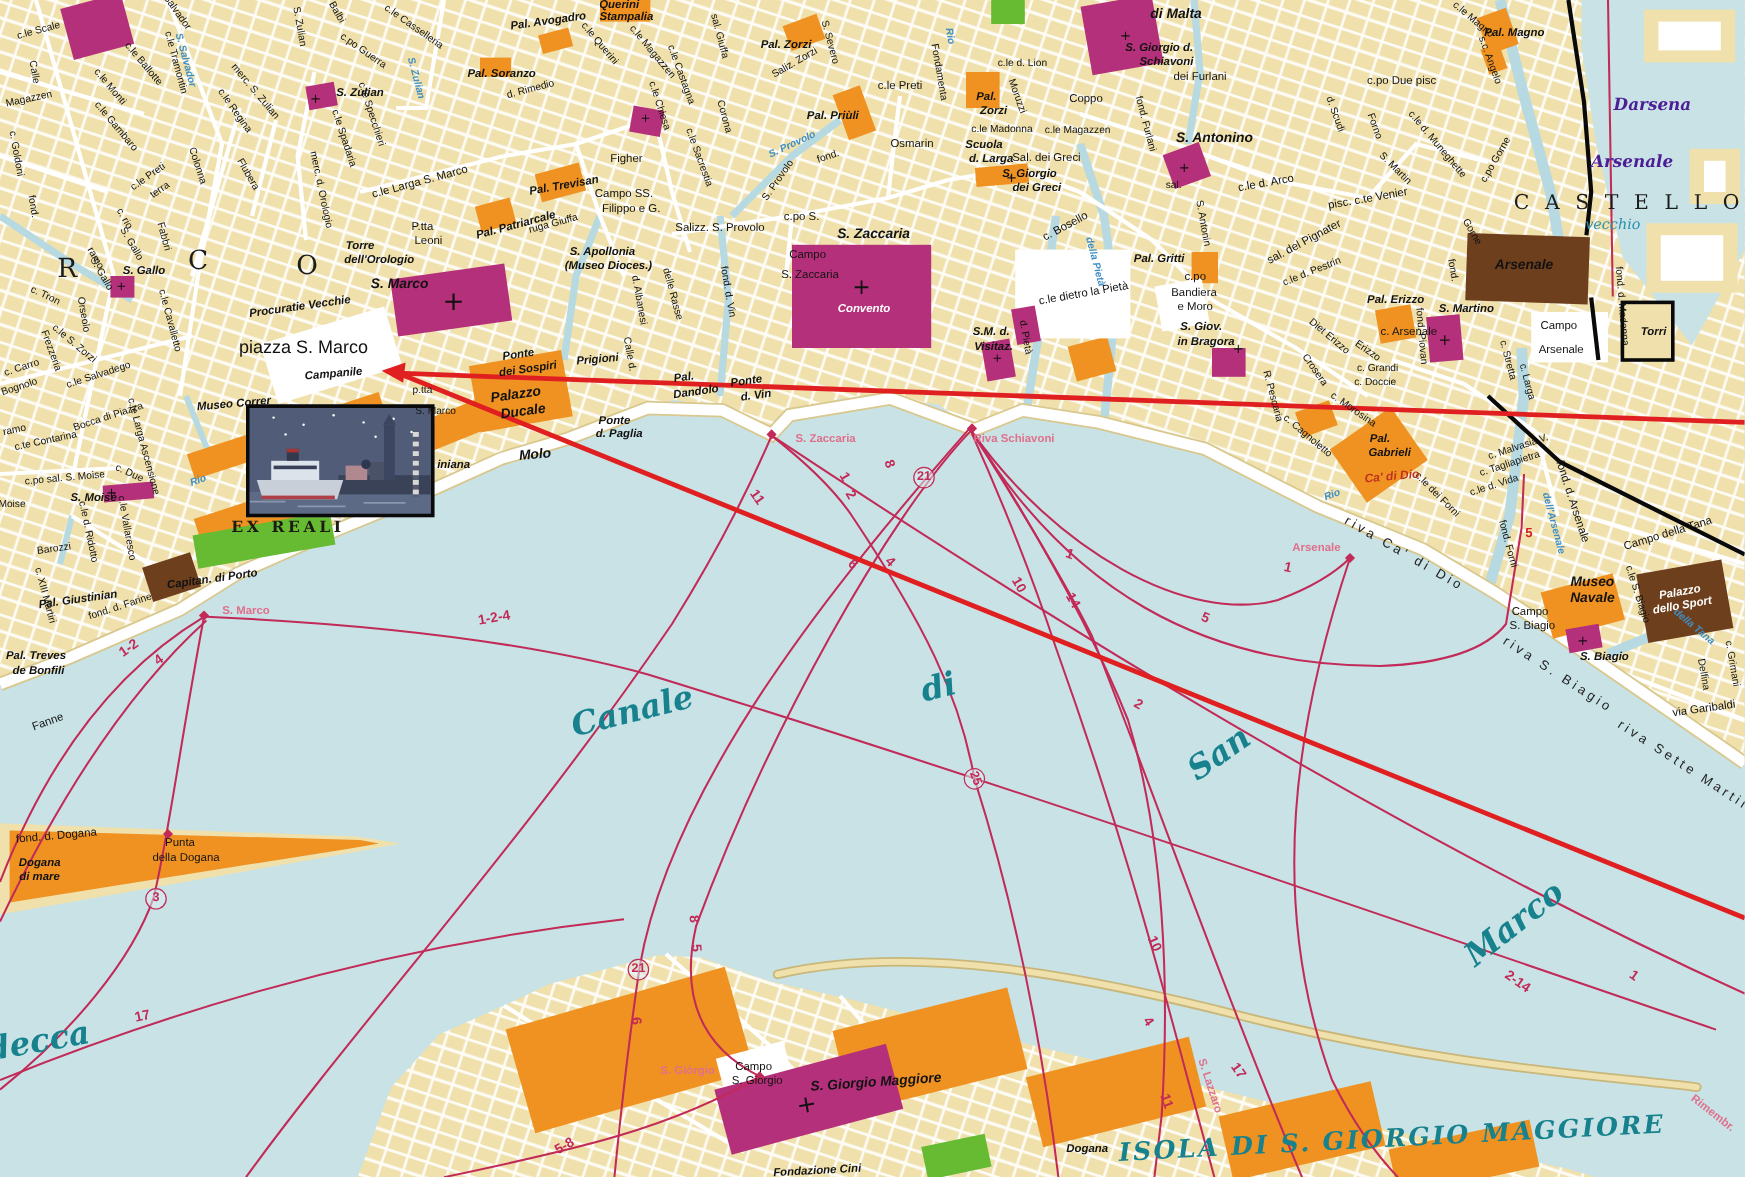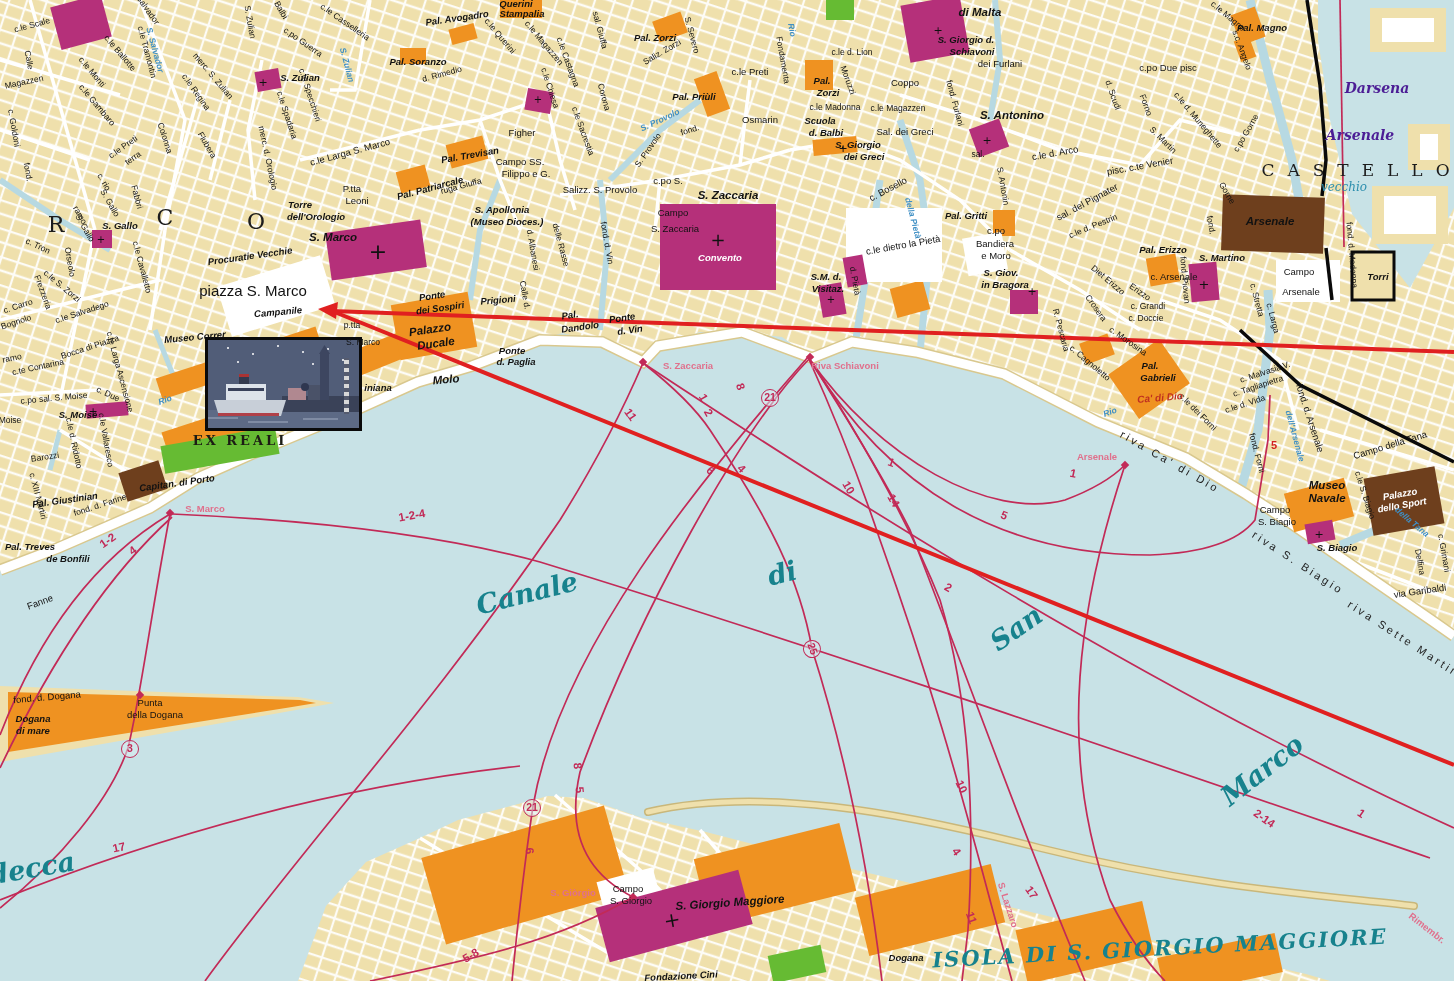--- a/index.html
+++ b/index.html
@@ -336,21 +336,21 @@
       <div class="lbl l-st" style="left: 108px; top: 394px; --r: 25deg;">c. Due</div>
       <div class="lbl l-pl" style="left: 78px; top: 415px; --r: 0deg;">S. Moisè</div>
       <div class="lbl l-st" style="left: 10px; top: 420px; --r: 0deg;">Moise</div>
       <div class="lbl l-st" style="left: 45px; top: 457px; --r: -8deg;">Barozzi</div>
       <div class="lbl l-st" style="left: 74px; top: 443px; --r: 78deg;">c.le d. Ridotto</div>
       <div class="lbl l-st" style="left: 106px; top: 440px; --r: 80deg;">c.le Vallaresco</div>
       <div class="lbl l-st" style="left: 38px; top: 496px; --r: 75deg;">c. XIII Martiri</div>
       <div class="lbl l-pl" style="left: 65px; top: 500px; --r: -8deg;">Pal. Giustinian</div>
       <div class="lbl l-st" style="left: 100px; top: 505px; --r: -18deg;">fond. d. Farine</div>
       <div class="lbl l-pl" style="left: 30px; top: 547px; --r: 0deg;">Pal. Treves</div>
-      <div class="lbl l-pl" style="left: 32px; top: 559px; margin-left: 36px; --r: 0deg;">de Bonfili</div>
+      <div class="lbl l-pl" style="left: 32px; top: 559px; --r: 0deg;">de Bonfili</div>
       <div class="lbl l-st2" style="left: 40px; top: 602px; --r: -20deg;">Fanne</div>
       <div class="lbl l-pl" style="left: 177px; top: 483px; --r: -8deg;">Capitan. di Porto</div>
       <div class="lbl l-exr" style="left: 240px; top: 440px; --r: 0deg;">EX REALI</div>
       <div class="lbl l-pl" style="left: 195px; top: 337px; --r: -5deg;">Museo Correr</div>
       <div class="lbl l-pl" style="left: 250px; top: 256px; --r: -8deg;">Procuratie Vecchie</div>
       <div class="lbl l-plz" style="left: 253px; top: 290px; --r: 0deg;">piazza S. Marco</div>
       <div class="lbl l-pl" style="left: 278px; top: 312px; --r: -5deg;">Campanile</div>
       <div class="lbl l-pl" style="left: 300px; top: 205px; --r: 0deg;">Torre</div>
       <div class="lbl l-pl" style="left: 316px; top: 217px; --r: 0deg;">dell'Orologio</div>
       <div class="lbl l-st2" style="left: 352px; top: 189px; --r: 0deg;">P.tta</div>
@@ -415,22 +415,22 @@
       <div class="lbl l-pl" style="left: 972px; top: 52px; --r: 0deg;">Schiavoni</div>
       <div class="lbl l-st2" style="left: 1000px; top: 64px; --r: 0deg;">dei Furlani</div>
       <div class="lbl l-st" style="left: 852px; top: 52px; --r: 0deg;">c.le d. Lion</div>
       <div class="lbl l-st" style="left: 848px; top: 80px; --r: 70deg;">Moruzzi</div>
       <div class="lbl l-st2" style="left: 905px; top: 83px; --r: 0deg;">Coppo</div>
       <div class="lbl l-pl" style="left: 822px; top: 81px; --r: 0deg;">Pal.</div>
       <div class="lbl l-pl" style="left: 828px; top: 93px; --r: 0deg;">Zorzi</div>
       <div class="lbl l-st" style="left: 835px; top: 107px; --r: 0deg;">c.le Madonna</div>
       <div class="lbl l-st" style="left: 898px; top: 108px; --r: 0deg;">c.le Magazzen</div>
       <div class="lbl l-pl" style="left: 820px; top: 121px; --r: 0deg;">Scuola</div>
-      <div class="lbl l-pl" style="left: 826px; top: 133px; --r: 0deg;">d. Balbi</div>
-      <div class="lbl l-st2" style="left: 905px; top: 132px; text-align: right; --r: 0deg;">Sal. dei Greci</div>
+      <div class="lbl l-pl" style="left: 826px; top: 133px; --r: 0deg;">d. Larga</div>
+      <div class="lbl l-st2" style="left: 872px; top: 132px; text-align: right; --r: 0deg;">Sal. dei Greci</div>
       <div class="lbl l-pl" style="left: 858px; top: 145px; --r: 0deg;">S. Giorgio</div>
       <div class="lbl l-pl" style="left: 864px; top: 157px; --r: 0deg;">dei Greci</div>
       <div class="lbl l-st" style="left: 955px; top: 103px; --r: 75deg;">fond. Furlani</div>
       <div class="lbl l-pl2" style="left: 1012px; top: 116px; --r: 0deg;">S. Antonino</div>
       <div class="lbl l-st" style="left: 978px; top: 154px; --r: 0deg;">sal.</div>
       <div class="lbl l-st" style="left: 1003px; top: 186px; --r: 80deg;">S. Antonin</div>
       <div class="lbl l-st2" style="left: 1055px; top: 153px; --r: -10deg;">c.le d. Arco</div>
       <div class="lbl l-st2" style="left: 888px; top: 189px; --r: -28deg;">c. Bosello</div>
       <div class="lbl l-pl" style="left: 966px; top: 216px; --r: 0deg;">Pal. Gritti</div>
       <div class="lbl l-st2" style="left: 996px; top: 231px; --r: 0deg;">c.po</div>

